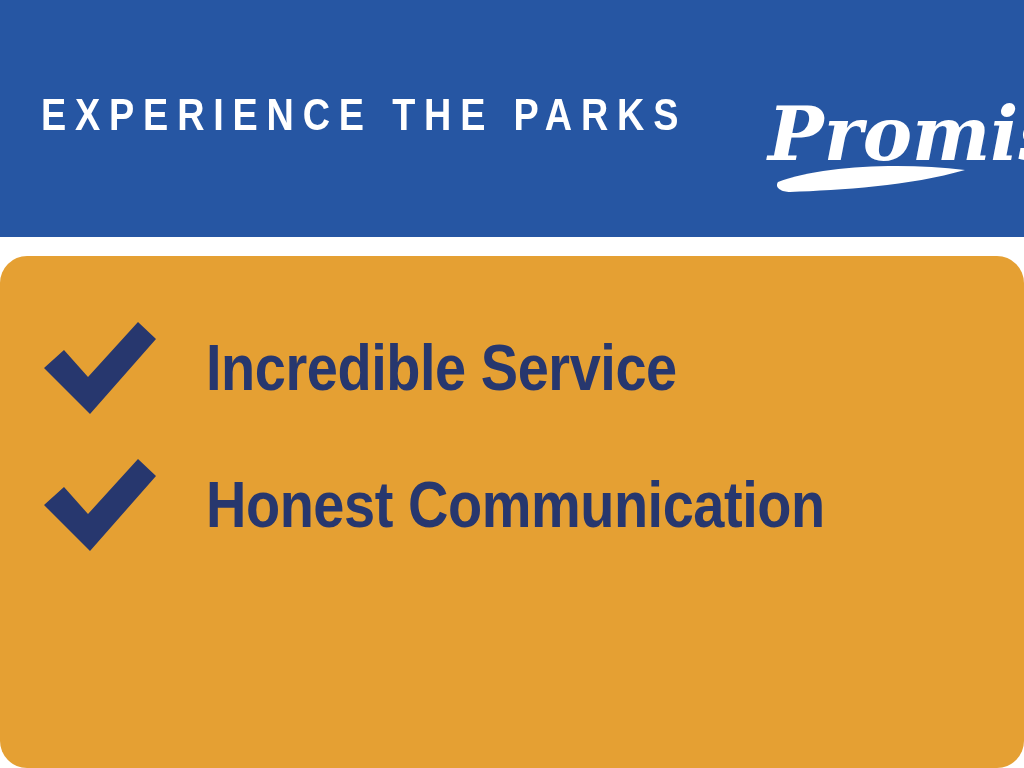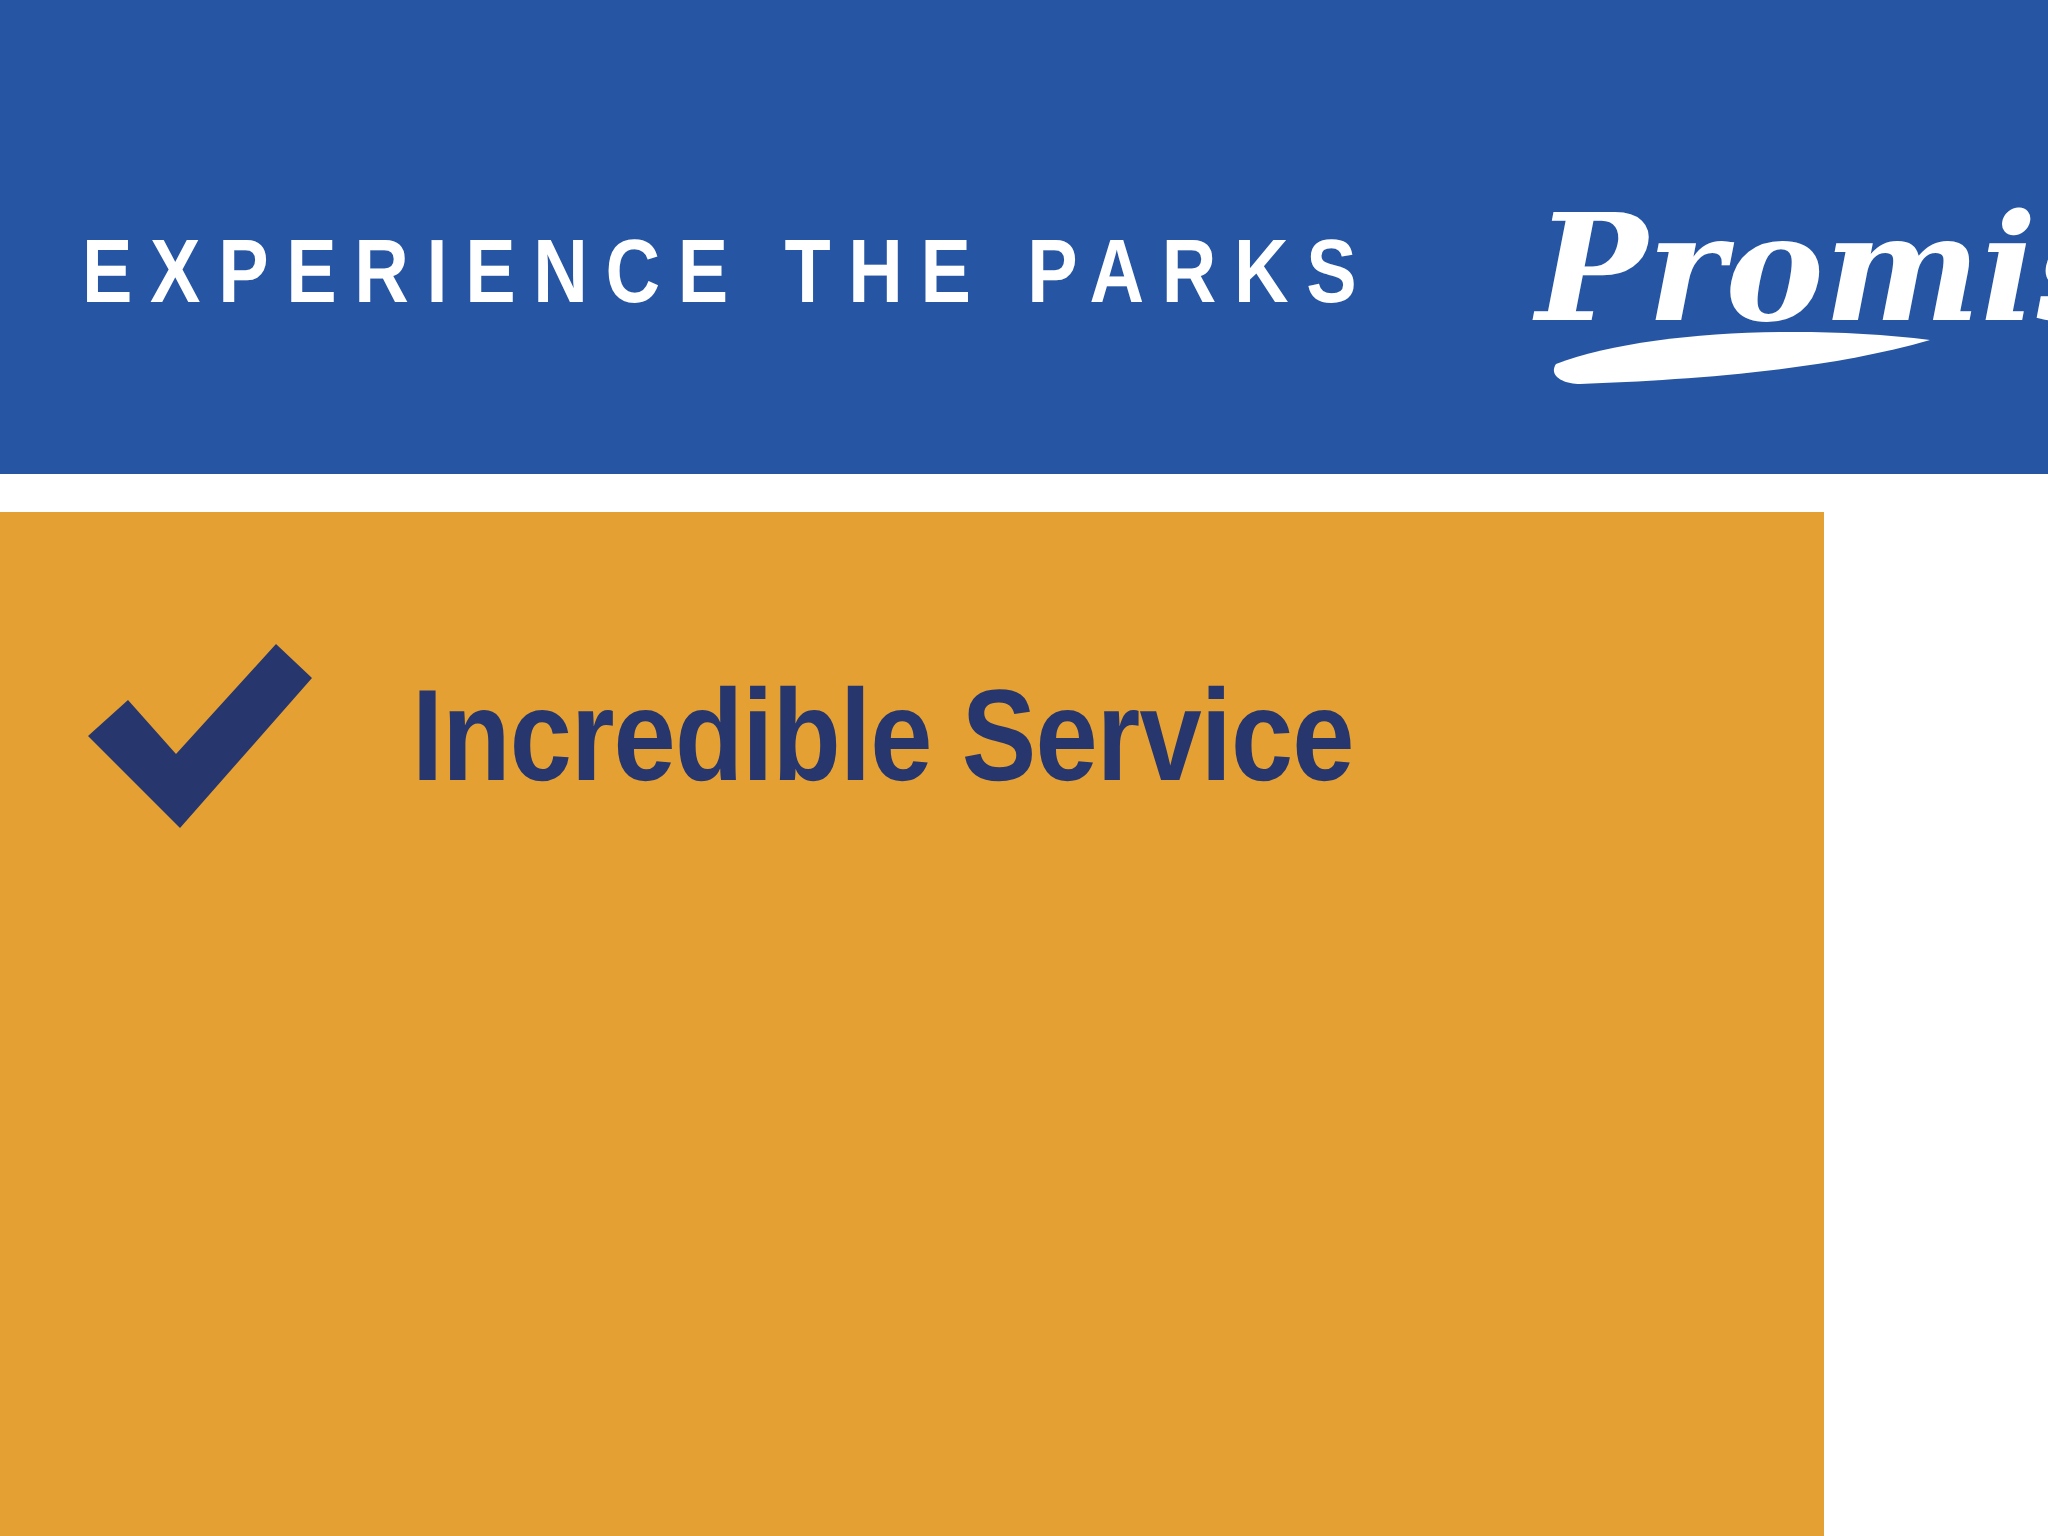--- a/index.html
+++ b/index.html
@@ -33,21 +33,21 @@
     background:#2656a3;
     overflow:hidden;
   }
 
   .headline {
     position:absolute;
     left:41px;
     top:96px;
     height:66px;
     display:flex;
-    align-items:flex-end;
+    align-items:flex-start;
     white-space:nowrap;
   }
 
   .headline-caps {
     display:block;
     font-family:"Liberation Sans", sans-serif;
     font-weight:700;
     font-size:45px;
     line-height:45px;
     letter-spacing:10.5px;
@@ -82,23 +82,24 @@
     width:1024px;
     height:19px;
     background:#ffffff;
   }
 
   
   .promise-panel {
     position:absolute;
     left:0;
     top:256px;
-    width:912px;
+    width:1024px;
     height:512px;
     background:#e5a033;
+    border-radius:27px;
   }
 
   .promise-list {
     position:absolute;
     left:0;
     top:0;
     width:1024px;
     height:512px;
     list-style:none;
   }
@@ -163,18 +164,26 @@
 
       <li class="promise-item row-0">
         <span class="check-icon">
           <svg viewBox="0 0 112 92" xmlns="http://www.w3.org/2000/svg" aria-hidden="true">
             <path d="M 0 46 L 20 28 L 44 55 L 94 0 L 112 17 L 46 92 Z" fill="#27376e"></path>
           </svg>
         </span>
         <span class="promise-text">Incredible Service</span>
       </li>
 
+      <li class="promise-item row-1">
+        <span class="check-icon">
+          <svg viewBox="0 0 112 92" xmlns="http://www.w3.org/2000/svg" aria-hidden="true">
+            <path d="M 0 46 L 20 28 L 44 55 L 94 0 L 112 17 L 46 92 Z" fill="#27376e"></path>
+          </svg>
+        </span>
+        <span class="promise-text">Honest Communication</span>
+      </li>
 
 
     </ul>
   </div>
 
 </div>
 
 </body></html>

